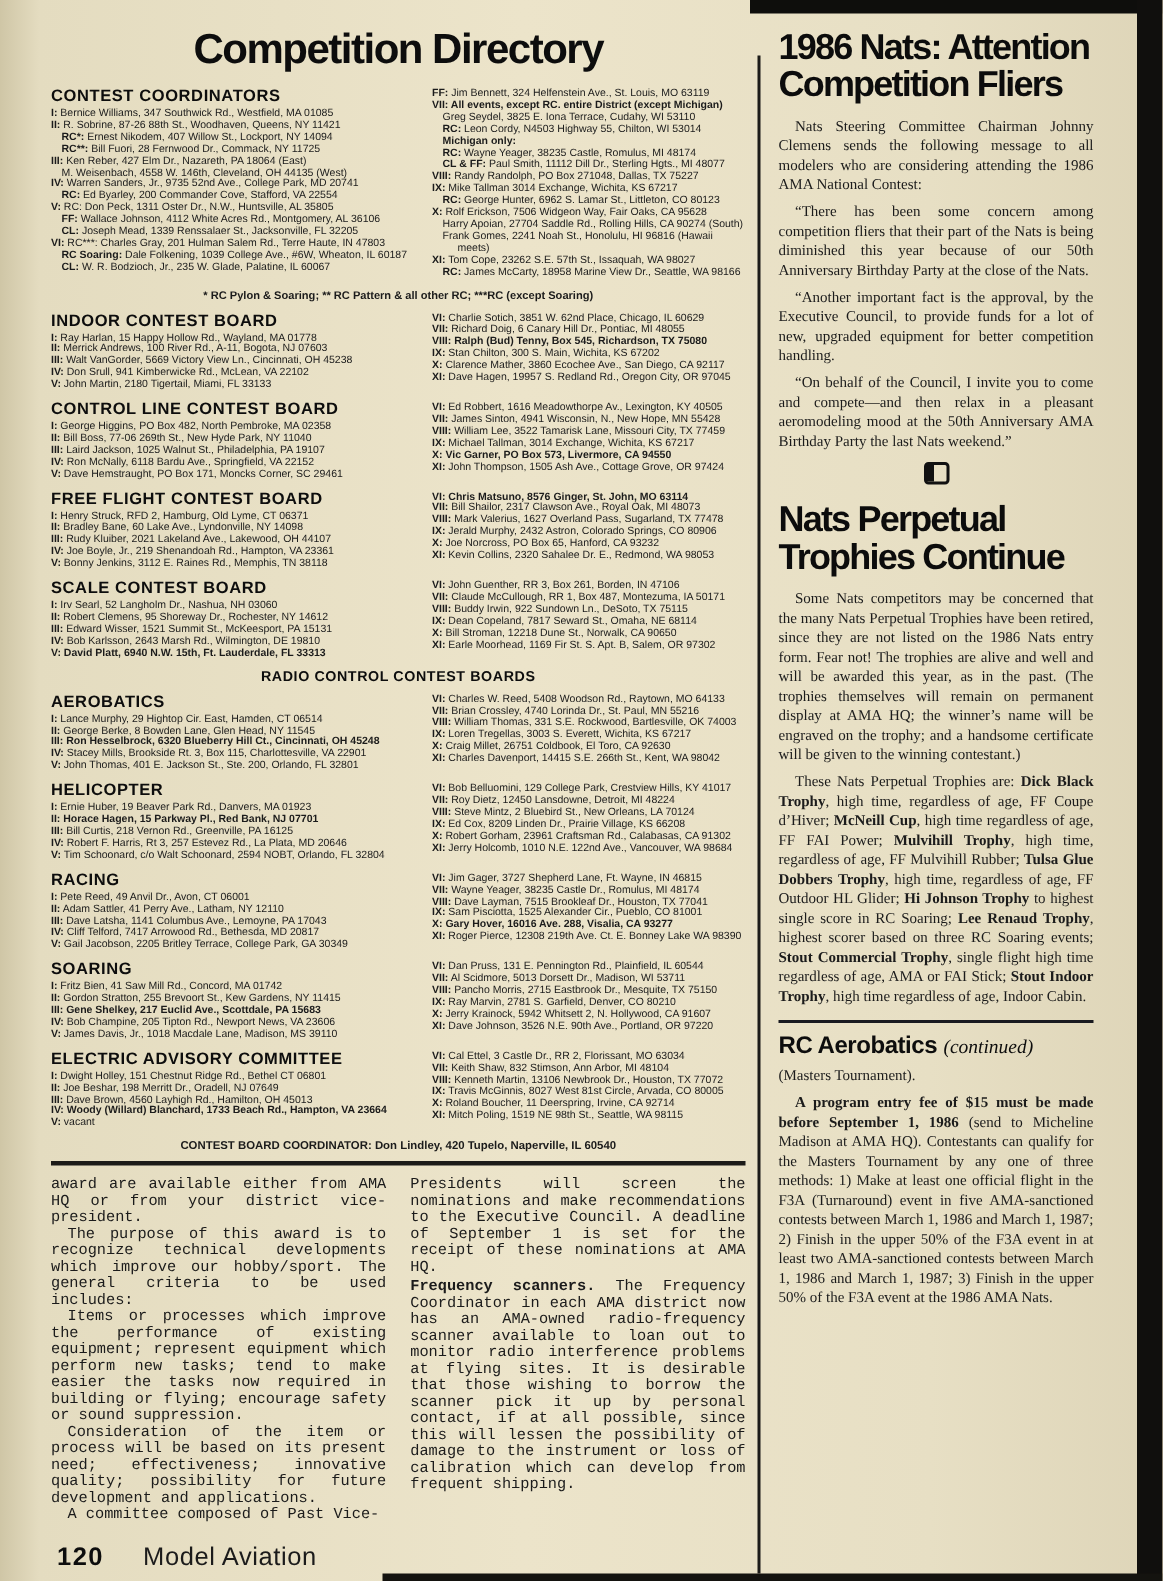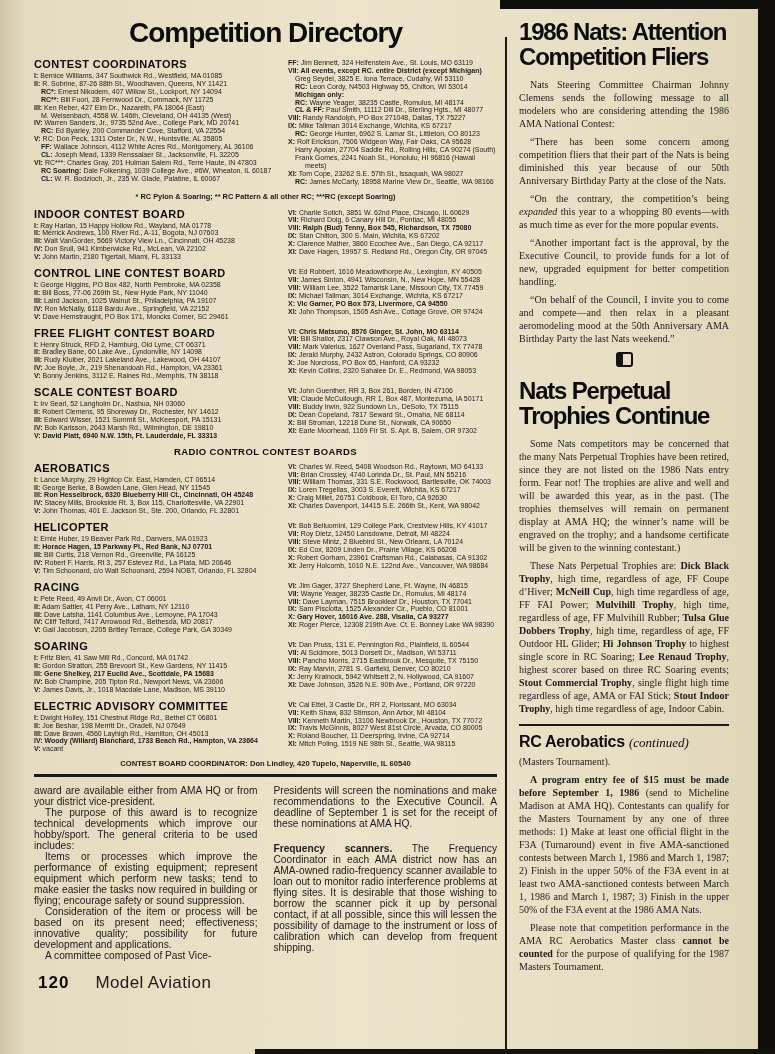--- a/index.html
+++ b/index.html
@@ -25,24 +25,24 @@
   .entry{font-size:7px;line-height:7.9px;padding-left:10px;text-indent:-10px;}
   .entry.ind{padding-left:17px;}
   .entry.bold{font-weight:bold;}
   .footnote{text-align:center;font-weight:bold;font-size:7.4px;margin-top:5px;}
   .footnote.fn2{font-size:7.6px;margin-top:8px;}
   .rc-heading{text-align:center;font-weight:bold;font-size:9.5px;letter-spacing:.4px;margin:6px 0 5px;color:#0d0d0d;}
   .coord-line{text-align:center;font-weight:bold;font-size:7.6px;margin-top:3px;}
   .dir-rule{border:none;border-top:3px solid #1c1b18;margin:6px 0 8px;}
 
   
-  .bottom-cols{display:grid;grid-template-columns:1fr 1fr;column-gap:16px;font-family:Liberation Sans, sans-serif;}
+  .bottom-cols{display:grid;grid-template-columns:1fr 1fr;column-gap:16px;font-family:Liberation Mono, monospace;}
   .bpara{font-size:10.2px;line-height:11px;text-align:justify;margin:0;}
   .fi{text-indent:11px;}
-  .gap{margin-top:14px;}
+  .gap{margin-top:2px;}
   .footer{display:flex;align-items:baseline;gap:26px;margin:12px 0 0 4px;}
   .pgnum{font-weight:bold;font-size:17px;letter-spacing:1px;color:#0d0d0d;}
   .mag{font-size:17px;letter-spacing:.4px;}
 
   
   .headline{font-size:24px;line-height:25px;font-weight:bold;letter-spacing:-1.2px;margin:4px 0 9px;color:#0c0c0c;}
   .apara{font-family:"Liberation Serif",serif;font-size:10px;line-height:13px;text-align:justify;margin:0 0 5px;}
   .end-glyph{width:13px;height:11px;border:2px solid #111;border-radius:3px;margin:7px auto 11px;
              background:linear-gradient(90deg,#111 38%,transparent 38%);}
   .sep-rule{border:none;border-top:2px solid #191a20;margin:9px 0 7px;}
@@ -317,39 +317,37 @@
       </div>
     </div>
 
     <div class="v-rule"></div>
 
     <div class="right-col">
       <div class="headline">1986 Nats: Attention Competition Fliers</div>
       <div id="nats-paras">
           <p class="apara fi">Nats Steering Committee Chairman Johnny Clemens sends the following message to all modelers who are considering attending the 1986 AMA National Contest:</p>
           <p class="apara fi">“There has been some concern among competition fliers that their part of the Nats is being diminished this year because of our 50th Anniversary Birthday Party at the close of the Nats.</p>
-          <p class="apara fi">“On the contrary, the competition’s being <i>expanded</i> this year to a whopping 80 events—with as much time as ever for the more popular events.</p>
           <p class="apara fi">“Another important fact is the approval, by the Executive Council, to provide funds for a lot of new, upgraded equipment for better competition handling.</p>
           <p class="apara fi">“On behalf of the Council, I invite you to come and compete—and then relax in a pleasant aeromodeling mood at the 50th Anniversary AMA Birthday Party the last Nats weekend.”</p>
         </div>
       <div class="end-glyph"></div>
 
       <div class="headline">Nats Perpetual Trophies Continue</div>
       <div id="trophies-paras">
           <p class="apara fi">Some Nats competitors may be concerned that the many Nats Perpetual Trophies have been retired, since they are not listed on the 1986 Nats entry form. Fear not! The trophies are alive and well and will be awarded this year, as in the past. (The trophies themselves will remain on permanent display at AMA HQ; the winner’s name will be engraved on the trophy; and a handsome certificate will be given to the winning contestant.)</p>
           <p class="apara fi">These Nats Perpetual Trophies are: <b>Dick Black Trophy</b>, high time, regardless of age, FF Coupe d’Hiver; <b>McNeill Cup</b>, high time regardless of age, FF FAI Power; <b>Mulvihill Trophy</b>, high time, regardless of age, FF Mulvihill Rubber; <b>Tulsa Glue Dobbers Trophy</b>, high time, regardless of age, FF Outdoor HL Glider; <b>Hi Johnson Trophy</b> to highest single score in RC Soaring; <b>Lee Renaud Trophy</b>, highest scorer based on three RC Soaring events; <b>Stout Commercial Trophy</b>, single flight high time regardless of age, AMA or FAI Stick; <b>Stout Indoor Trophy</b>, high time regardless of age, Indoor Cabin.</p>
         </div>
 
       <hr class="sep-rule">
 
       <div class="rc-aero-head">
         <span>RC Aerobatics</span>
         <span class="cont">(continued)</span>
       </div>
       <div id="rcaero-paras">
           <p class="apara">(Masters Tournament).</p>
           <p class="apara fi"><b>A program entry fee of $15 must be made before September 1, 1986</b> (send to Micheline Madison at AMA HQ). Contestants can qualify for the Masters Tournament by any one of three methods: 1) Make at least one official flight in the F3A (Turnaround) event in five AMA-sanctioned contests between March 1, 1986 and March 1, 1987; 2) Finish in the upper 50% of the F3A event in at least two AMA-sanctioned contests between March 1, 1986 and March 1, 1987; 3) Finish in the upper 50% of the F3A event at the 1986 AMA Nats.</p>
-          <p class="apara fi">Please note that competition performance in the AMA RC Aerobatics Master class <b>cannot be counted</b> for the purpose of qualifying for the 1987 Masters Tournament.</p>
         </div>
     </div>
 
   </div>
 </div>
 
 </body></html>

